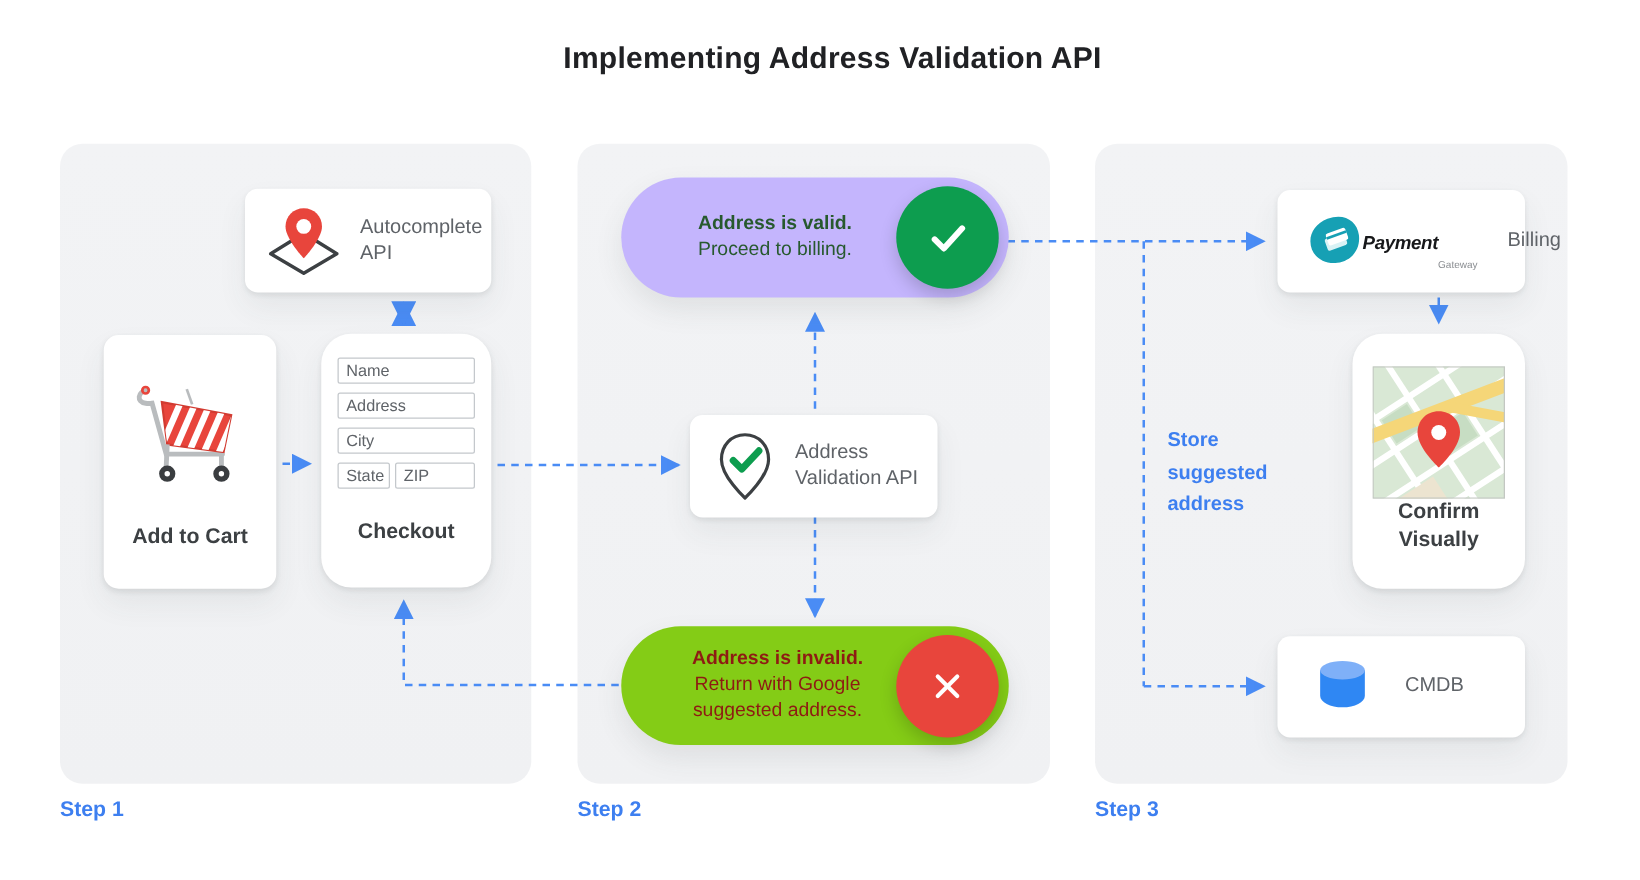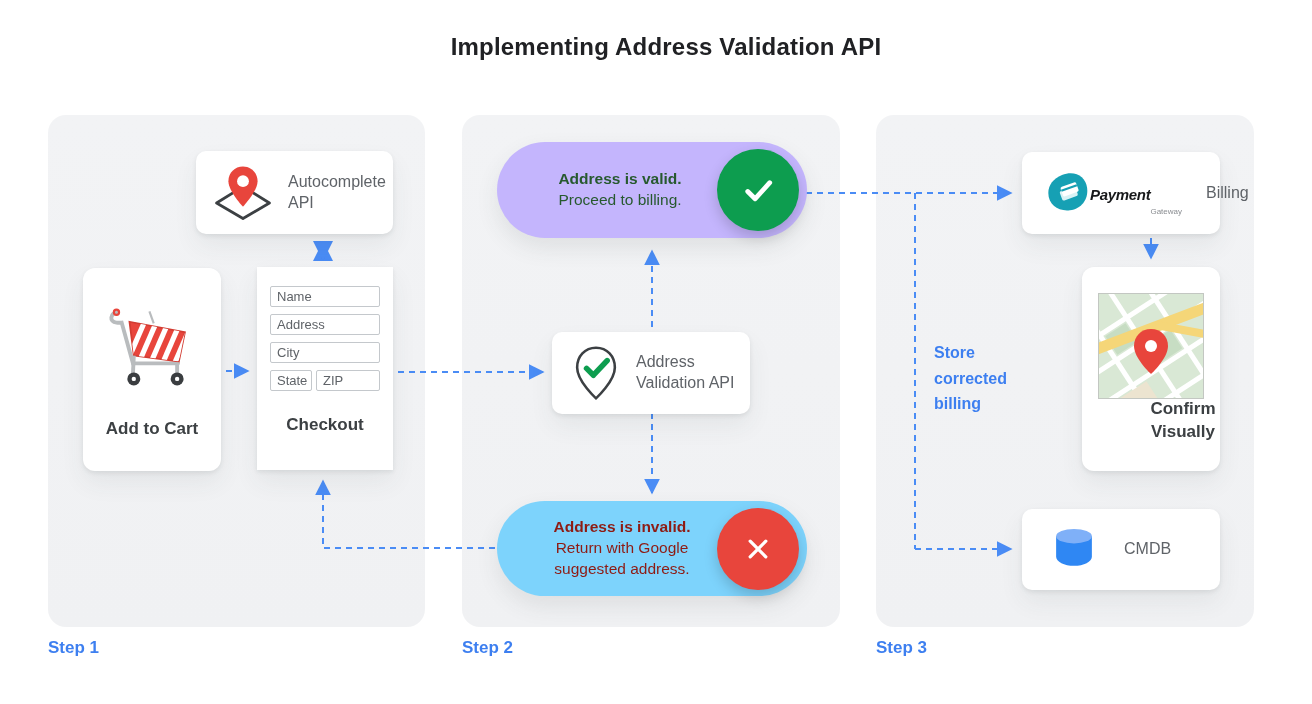--- a/index.html
+++ b/index.html
@@ -40,57 +40,57 @@
   }
   .hcard { display: flex; align-items: center; }
   .card-title { color: #5f6368; font-size: 16px; line-height: 1.3; }
   .big-label { color: #3c4043; font-size: 17px; font-weight: 700; text-align: center; line-height: 1.35; }
 
   
   #autocomplete-card { left: 196px; top: 151px; width: 197px; height: 83px; padding-left: 16px; gap: 14px; }
   #cart-card { left: 83px; top: 268px; width: 138px; height: 203px; border-radius: 12px; }
   #cart-card .icon-wrap { position: absolute; top: 24px; left: 50%; transform: translateX(-50%); }
   #cart-card .big-label { position: absolute; bottom: 30px; width: 100%; }
-  #checkout-card { left: 257px; top: 267px; width: 136px; height: 203px; border-radius: 0; padding: 19px 13px 0 13px; }
+  #checkout-card { left: 257px; top: 267px; width: 136px; height: 203px; border-radius: 24px; padding: 19px 13px 0 13px; }
   .field {
     height: 21px; border: 1.5px solid #c4c8cc; background: #fff; border-radius: 2px;
     color: #5f6368; font-size: 13px; display: flex; align-items: center;
     padding: 0 6px; margin-bottom: 7px;
   }
   .field-row { display: flex; gap: 4px; }
   .field-row .field-state { width: 42px; }
   .field-row .field-zip { flex: 1; }
   #checkout-card .big-label { position: absolute; bottom: 33px; left: 0; width: 100%; }
 
   
   .pill {
     position: absolute; border-radius: 48px; display: flex; align-items: center;
     box-shadow: 0 10px 22px rgba(60,64,67,.10); z-index: 3;
   }
   #valid-pill { left: 497px; top: 142px; width: 310px; height: 96px; background: #c4b5fd; }
-  #invalid-pill { left: 497px; top: 501px; width: 310px; height: 95px; background: #7dd3fc; }
+  #invalid-pill { left: 497px; top: 501px; width: 310px; height: 95px; background: #84cc16; }
   .pill-text { flex: 1; text-align: center; font-size: 15.5px; line-height: 1.35; padding-left: 26px; }
   #valid-pill .pill-text { color: #27592e; }
   #invalid-pill .pill-text { color: #8e1b13; padding-left: 30px; }
   .pill-text .b { font-weight: 700; display: block; }
   .status-circle {
     width: 82px; height: 82px; border-radius: 50%; flex: 0 0 82px; margin-right: 8px;
     display: flex; align-items: center; justify-content: center;
     box-shadow: 0 6px 14px rgba(0,0,0,.18);
   }
   .circle-green { background: #0d9d4f; }
   .circle-red { background: #e8453c; }
   #validation-card { left: 552px; top: 332px; width: 198px; height: 82px; padding-left: 20px; gap: 16px; }
 
   
   #billing-card { left: 1022px; top: 152px; width: 198px; height: 82px; padding-left: 22px; gap: 22px; }
   .pg-logo { display: flex; flex-direction: row; align-items: center; line-height: 1; }
   .pg-name { font-size: 15px; font-weight: 700; font-style: italic; color: #17181a; margin-top: 2px; letter-spacing: -.3px; }
   .pg-sub { font-size: 8px; color: #8a8d91; margin-top: 1px; align-self: flex-end; margin-right: 2px; }
-  #confirm-card { left: 1082px; top: 267px; width: 138px; height: 204px; border-radius: 12px; padding-left: 32px; }
+  #confirm-card { left: 1082px; top: 267px; width: 138px; height: 204px; border-radius: 24px; }
   #confirm-card .map-wrap { position: absolute; top: 26px; left: 50%; transform: translateX(-50%); line-height: 0; }
   #confirm-card .big-label { position: absolute; bottom: 27px; width: 100%; }
   #cmdb-card { left: 1022px; top: 509px; width: 198px; height: 81px; padding-left: 26px; gap: 24px; }
 
   .store-label {
     position: absolute; left: 934px; top: 340px; width: 112px;
     color: #3d7ff0; font-size: 16px; font-weight: 700; line-height: 1.6; z-index: 3;
   }
 
   #connectors { position: absolute; left: 0; top: 0; z-index: 2; pointer-events: none; }
@@ -264,19 +264,19 @@
   <div class="card hcard" id="cmdb-card">
     <span class="icon-wrap">
       <svg width="52" height="48" viewBox="0 0 64 58">
         <path d="M10 12 v25 c0 6.5 10 11.5 22 11.5 s22 -5 22 -11.5 V12" fill="#2f87f3"></path>
         <ellipse cx="32" cy="12" rx="22" ry="9" fill="#7fb0f8"></ellipse>
       </svg>
     </span>
     <span class="card-title">CMDB</span>
   </div>
 
-  <div class="store-label">Store corrected billing</div>
+  <div class="store-label">Store suggested address</div>
 
   <div class="step-label" id="step1-label">Step 1</div>
   <div class="step-label" id="step2-label">Step 2</div>
   <div class="step-label" id="step3-label">Step 3</div>
 
 </div>
 
 </body></html>

